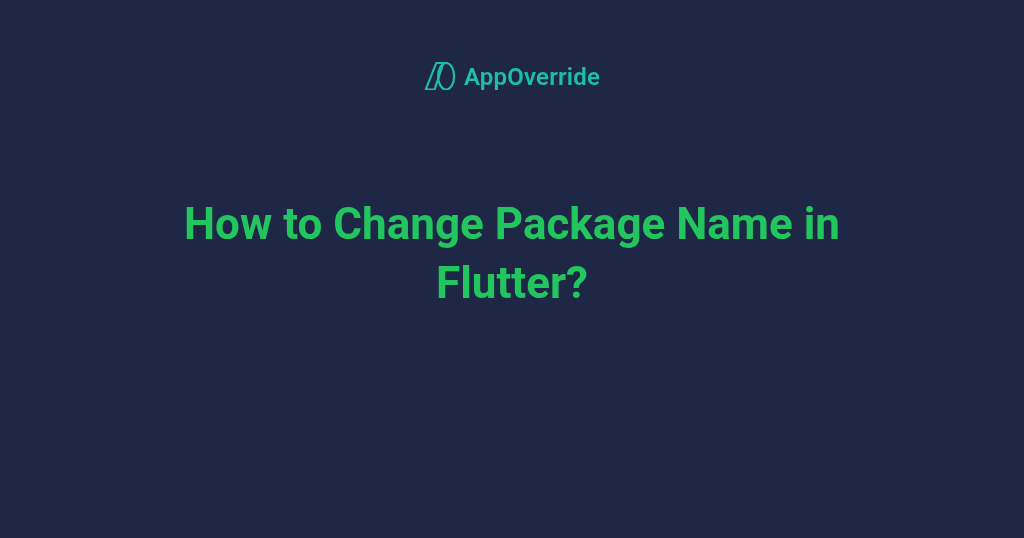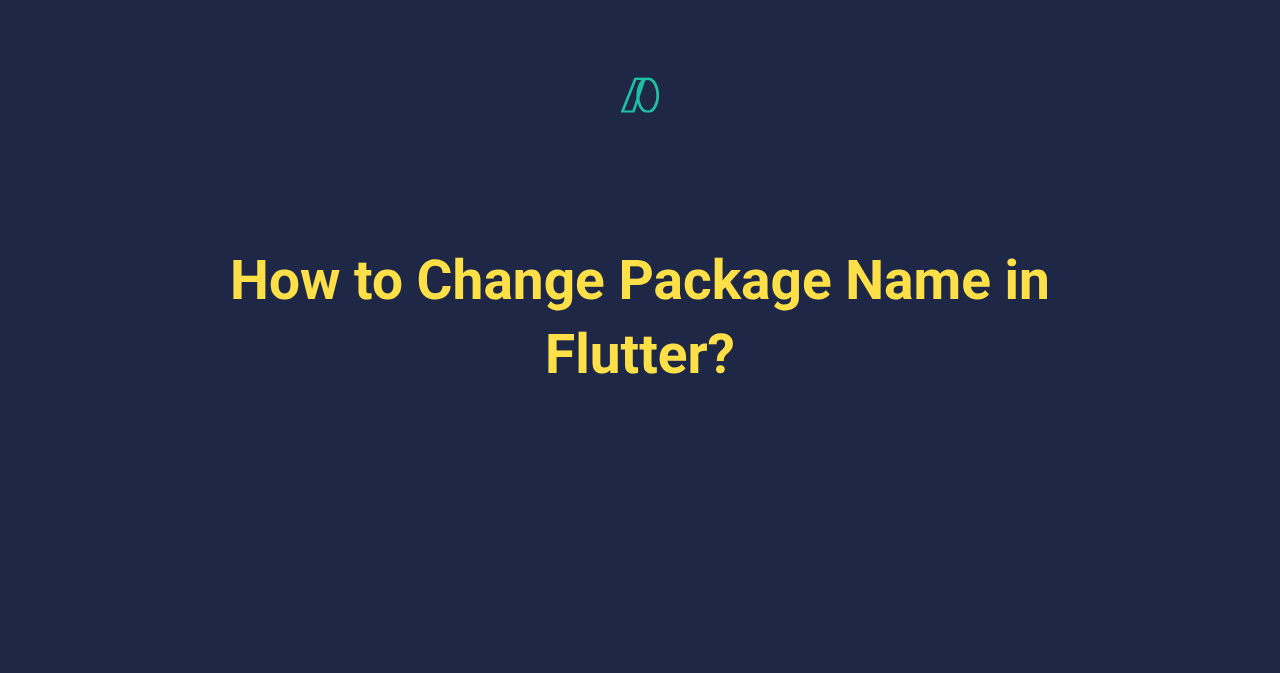--- a/index.html
+++ b/index.html
@@ -34,33 +34,34 @@
       font-size: 24px;
       font-weight: 600;
       letter-spacing: 0.2px;
       line-height: 1;
     }
     .title {
       position: absolute;
       top: 195px;
       left: 50%;
       transform: translateX(-50%);
-      color: #fde047;
+      color: #22c55e;
       font-size: 44px;
       font-weight: 700;
       text-align: center;
       line-height: 1.35;
       width: 760px;
     }
   </style>
 </head>
 <body>
 
 <div class="logo-container">
   <span class="logo-mark">
     <svg viewBox="0 0 36 32" xmlns="http://www.w3.org/2000/svg">
       <path d="M 12 31 L 2 31 L 14 1 L 22 1 L 12 31 Z" fill="none" stroke="#1fbfa6" stroke-width="2.4" stroke-linejoin="round"></path>
       <ellipse cx="25" cy="16" rx="9" ry="15" fill="none" stroke="#1fbfa6" stroke-width="2.4"></ellipse>
     </svg>
   </span>
+  <span class="logo-text">AppOverride</span>
 </div>
 
 <h1 class="title">How to Change Package Name in Flutter?</h1>
 
 </body></html>

